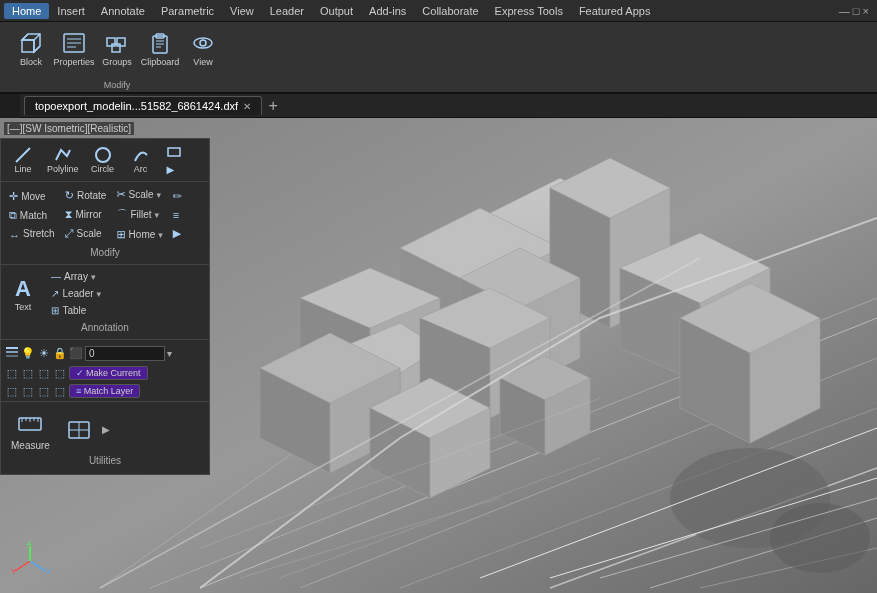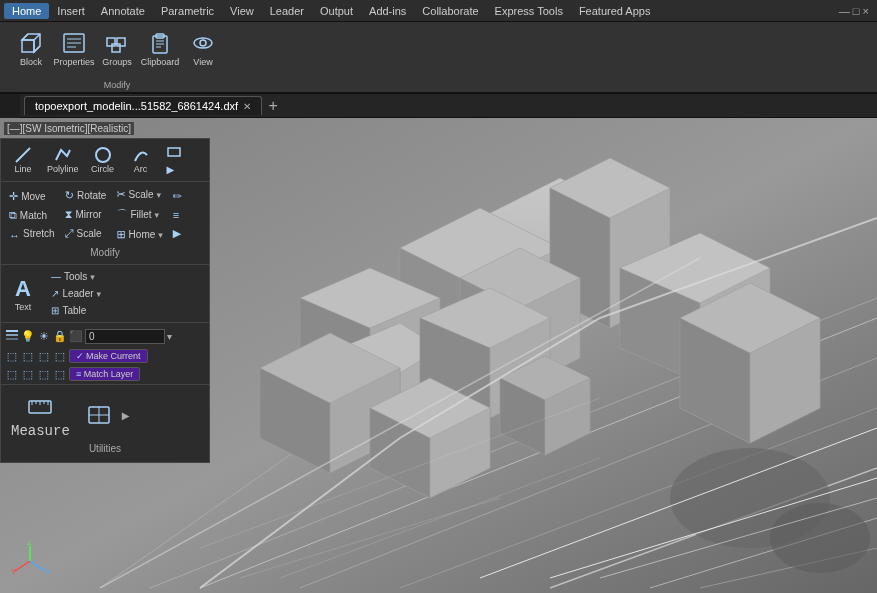--- a/index.html
+++ b/index.html
@@ -279,25 +279,24 @@
     .util-row {
       display: flex;
       align-items: center;
       gap: 3px;
     }
     .util-btn-big {
       display: flex;
       flex-direction: column;
       align-items: center;
       color: #ccc;
-      font-size: 14px;
+      font-size: 10px;
       cursor: pointer;
       padding: 2px 6px;
       text-align: center;
-      font-family: Liberation Mono, monospace;
     }
 
     
     .axis-indicator {
       position: absolute;
       bottom: 10px;
       left: 10px;
       z-index: 20;
     }
 
@@ -623,34 +622,35 @@
 
     <div class="tool-section">
       <div class="tool-row">
         <div class="anno-big-btn">
           <div style="font-size:22px;font-weight:bold;color:#a8d0f5;height:26px;display:flex;align-items:center;">A</div>
           <span>Text</span>
         </div>
         <div class="tool-col" style="margin-left:4px;">
           <div class="tool-btn-inline">
             <span style="color:#a8d0f5;font-size:10px;">—</span>
-            <span style="font-size:10px;">Tools</span>
+            <span style="font-size:10px;">Array</span>
             <span style="color:#aaa;font-size:9px;">▾</span>
           </div>
           <div class="tool-btn-inline">
             <span style="color:#a8d0f5;font-size:10px;">↗</span>
             <span style="font-size:10px;">Leader</span>
             <span style="color:#aaa;font-size:9px;">▾</span>
           </div>
           <div class="tool-btn-inline">
             <span style="color:#a8d0f5;font-size:10px;">⊞</span>
             <span style="font-size:10px;">Table</span>
           </div>
         </div>
       </div>
+      <div class="tool-section-label">Annotation</div>
     </div>
 
     <div class="tool-section">
       <div class="layers-row" style="margin-bottom:3px;">
         <span class="layers-icon">
           <svg width="14" height="14" viewBox="0 0 14 14">
             <rect x="1" y="2" width="12" height="2" fill="#a8d0f5"></rect>
             <rect x="1" y="6" width="12" height="2" fill="#a8d0f5" opacity="0.7"></rect>
             <rect x="1" y="10" width="12" height="2" fill="#a8d0f5" opacity="0.4"></rect>
           </svg>

